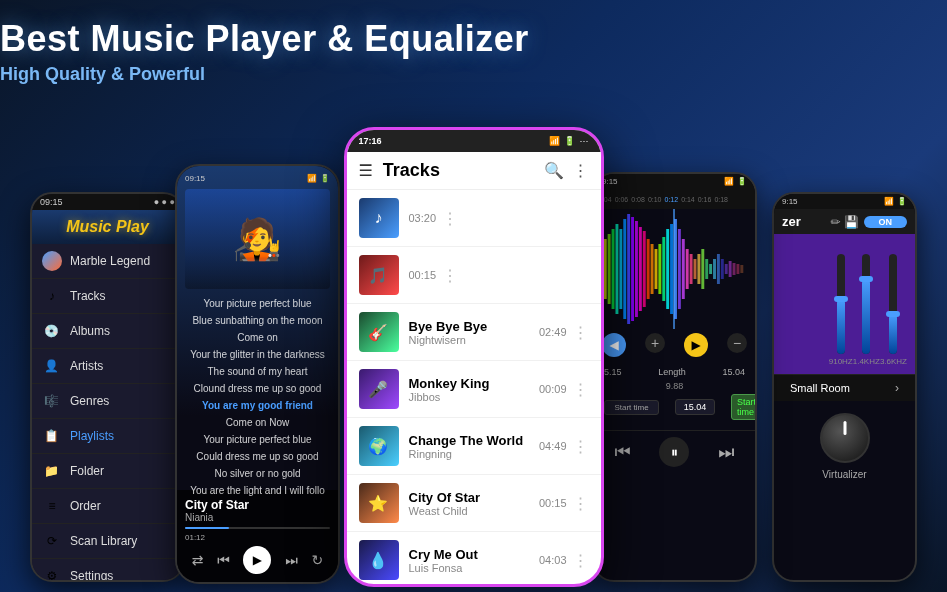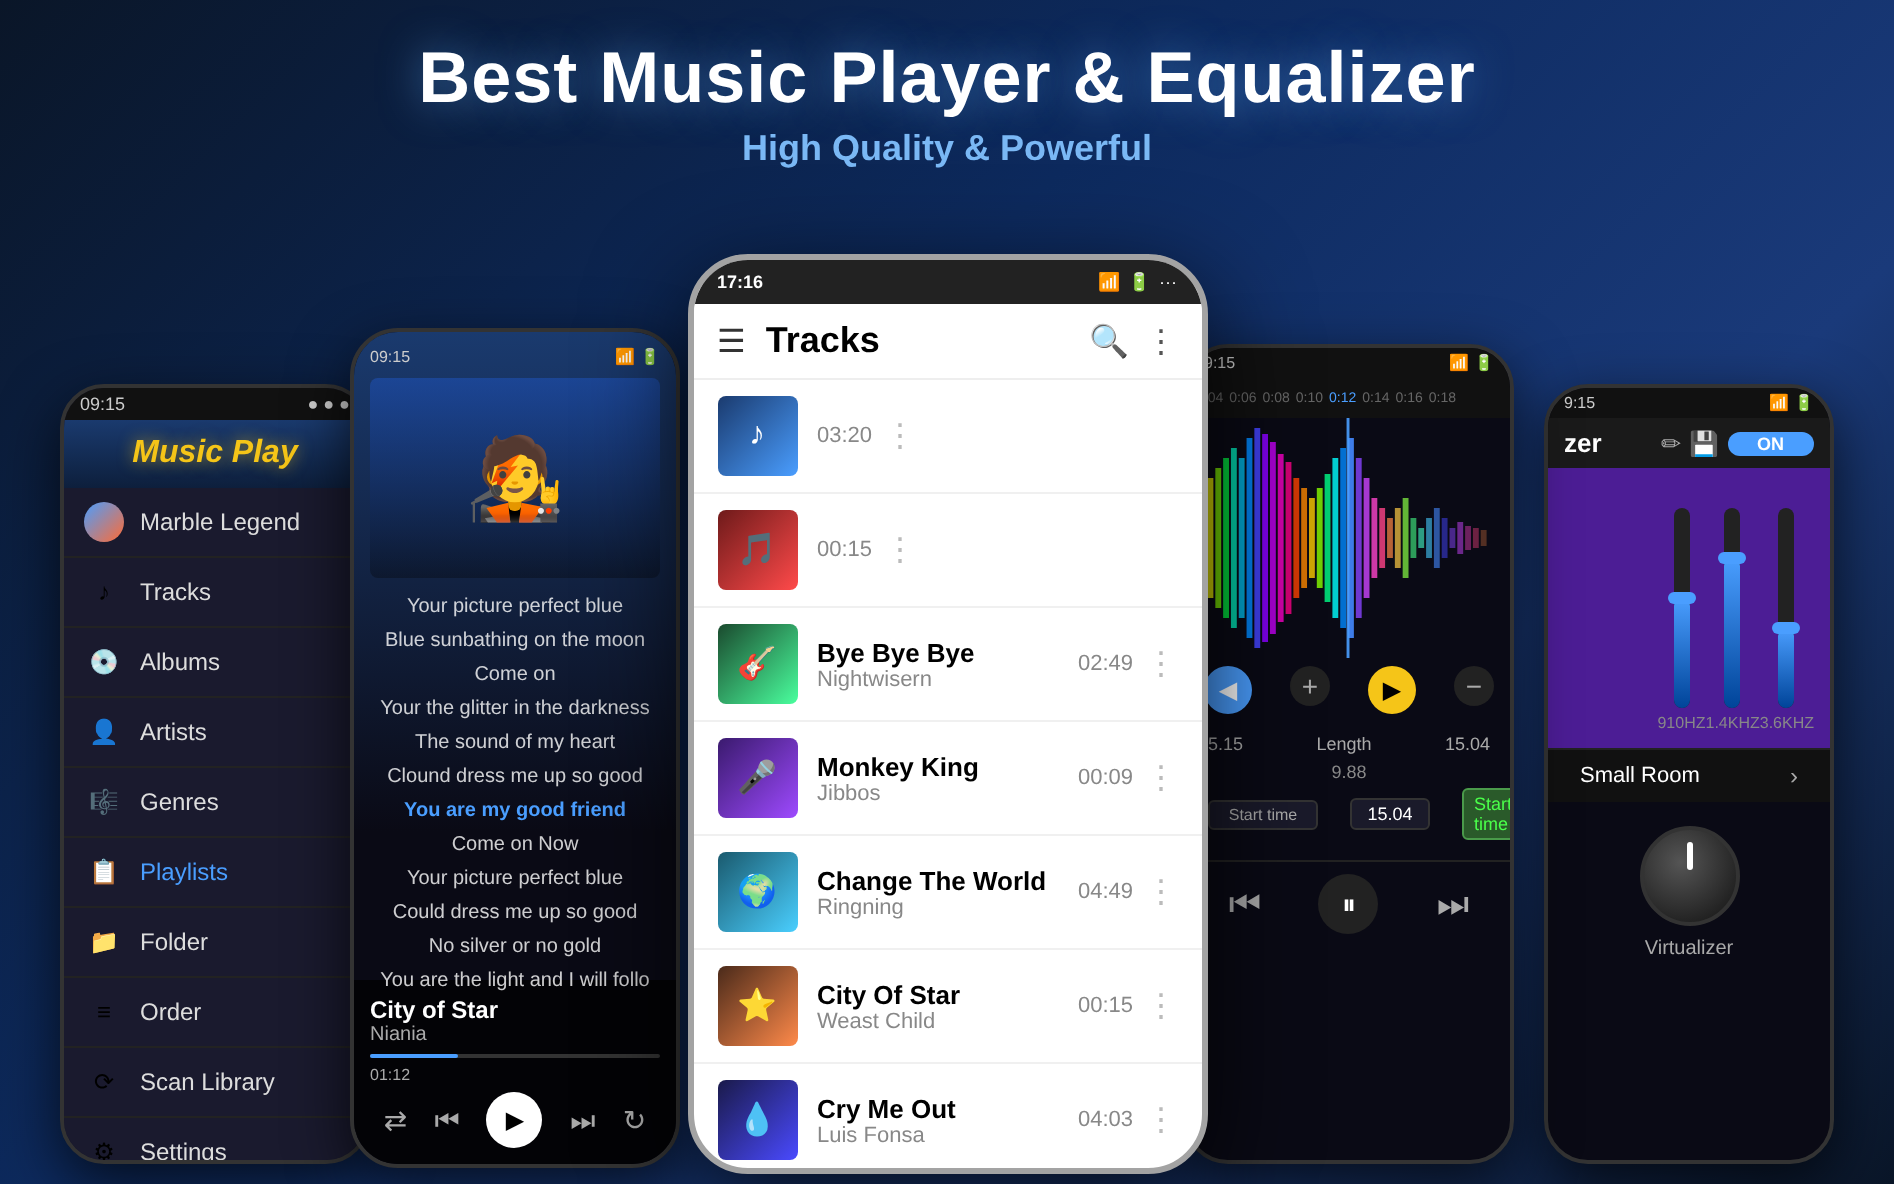--- a/index.html
+++ b/index.html
@@ -7,21 +7,20 @@
       width: 947px;
       height: 592px;
       background: linear-gradient(135deg, #0a1628 0%, #0d2a5e 40%, #1a3a7a 70%, #0a1628 100%);
       font-family: 'Arial', sans-serif;
       overflow: hidden;
       position: relative;
     }
 
     
     .header-section {
-      text-align: center;
       padding-top: 18px;
       position: relative;
       z-index: 10;
     }
     .header-title {
       font-size: 36px;
       font-weight: 900;
       color: #fff;
       text-shadow: 0 0 20px rgba(100,180,255,0.5);
       letter-spacing: 0.5px;
@@ -110,21 +109,21 @@
       border-radius: 50%;
       background: linear-gradient(135deg, #4a9eff, #ff6b35);
     }
 
     
     .phone-center {
       width: 260px;
       height: 460px;
       background: #fff;
       border-radius: 30px;
-      border: 3px solid #a3a3a3;
+      border: 3px solid #d946ef;
       overflow: hidden;
       position: absolute;
       left: 50%;
       transform: translateX(-50%);
       bottom: 5px;
       z-index: 20;
       box-shadow: 0 15px 50px rgba(0,0,0,0.8);
     }
     .phone-center .top-notch {
       background: #222;

